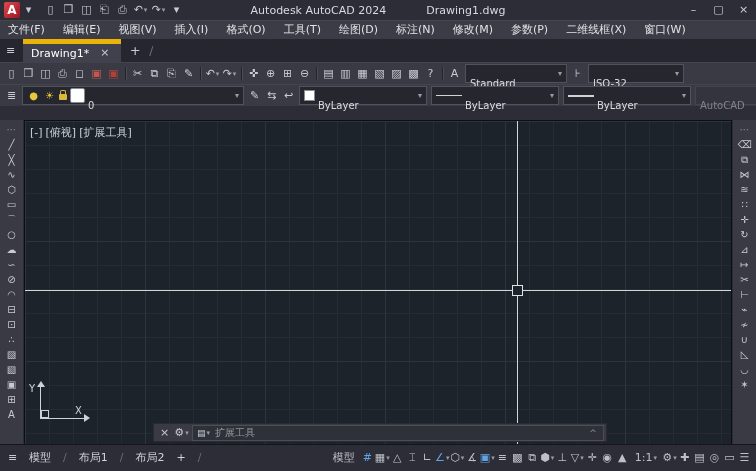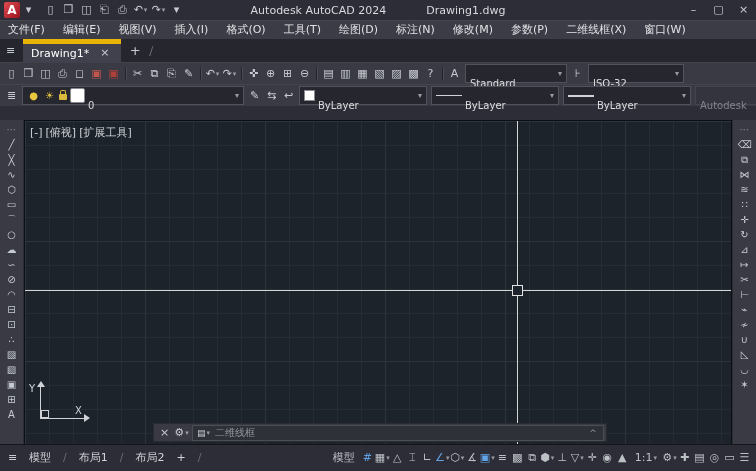--- a/index.html
+++ b/index.html
@@ -254,21 +254,21 @@
     <span class="linesample"></span>
     <span class="lbl">ByLayer</span>
     <span class="caret">▾</span>
   </div>
   <div class="combo w-prop">
     <span class="linesample thick"></span>
     <span class="lbl">ByLayer</span>
     <span class="caret">▾</span>
   </div>
   <div class="combo w-plot disabled">
-    <span class="lbl">Autodesk</span>
+    <span class="lbl">AutoCAD</span>
 
   </div>
 </div>
 
 <div class="workspace">
 
   <div class="side-strip left">
       <span class="icon" style="color: rgb(138, 138, 148);">⋯</span>
       <span class="icon">╱</span>
       <span class="icon">╳</span>
@@ -314,21 +314,21 @@
 
     <div class="cmdbar">
       <span style="display:flex">
           <span class="icon">×</span>
           <span class="icon">⚙<span class="caret">▾</span></span>
         </span>
       <div class="cmd-field">
         <span class="cf-icons">
             <span class="icon">▤<span class="caret">▾</span></span>
           </span>
-        <span>二维线框</span>
+        <span>扩展工具</span>
         <span class="cf-right">
             <span class="icon">^</span>
           </span>
       </div>
     </div>
   </div>
 
   <div class="side-strip right">
       <span class="icon" style="color: rgb(138, 138, 148);">⋯</span>
       <span class="icon">⌫</span>

